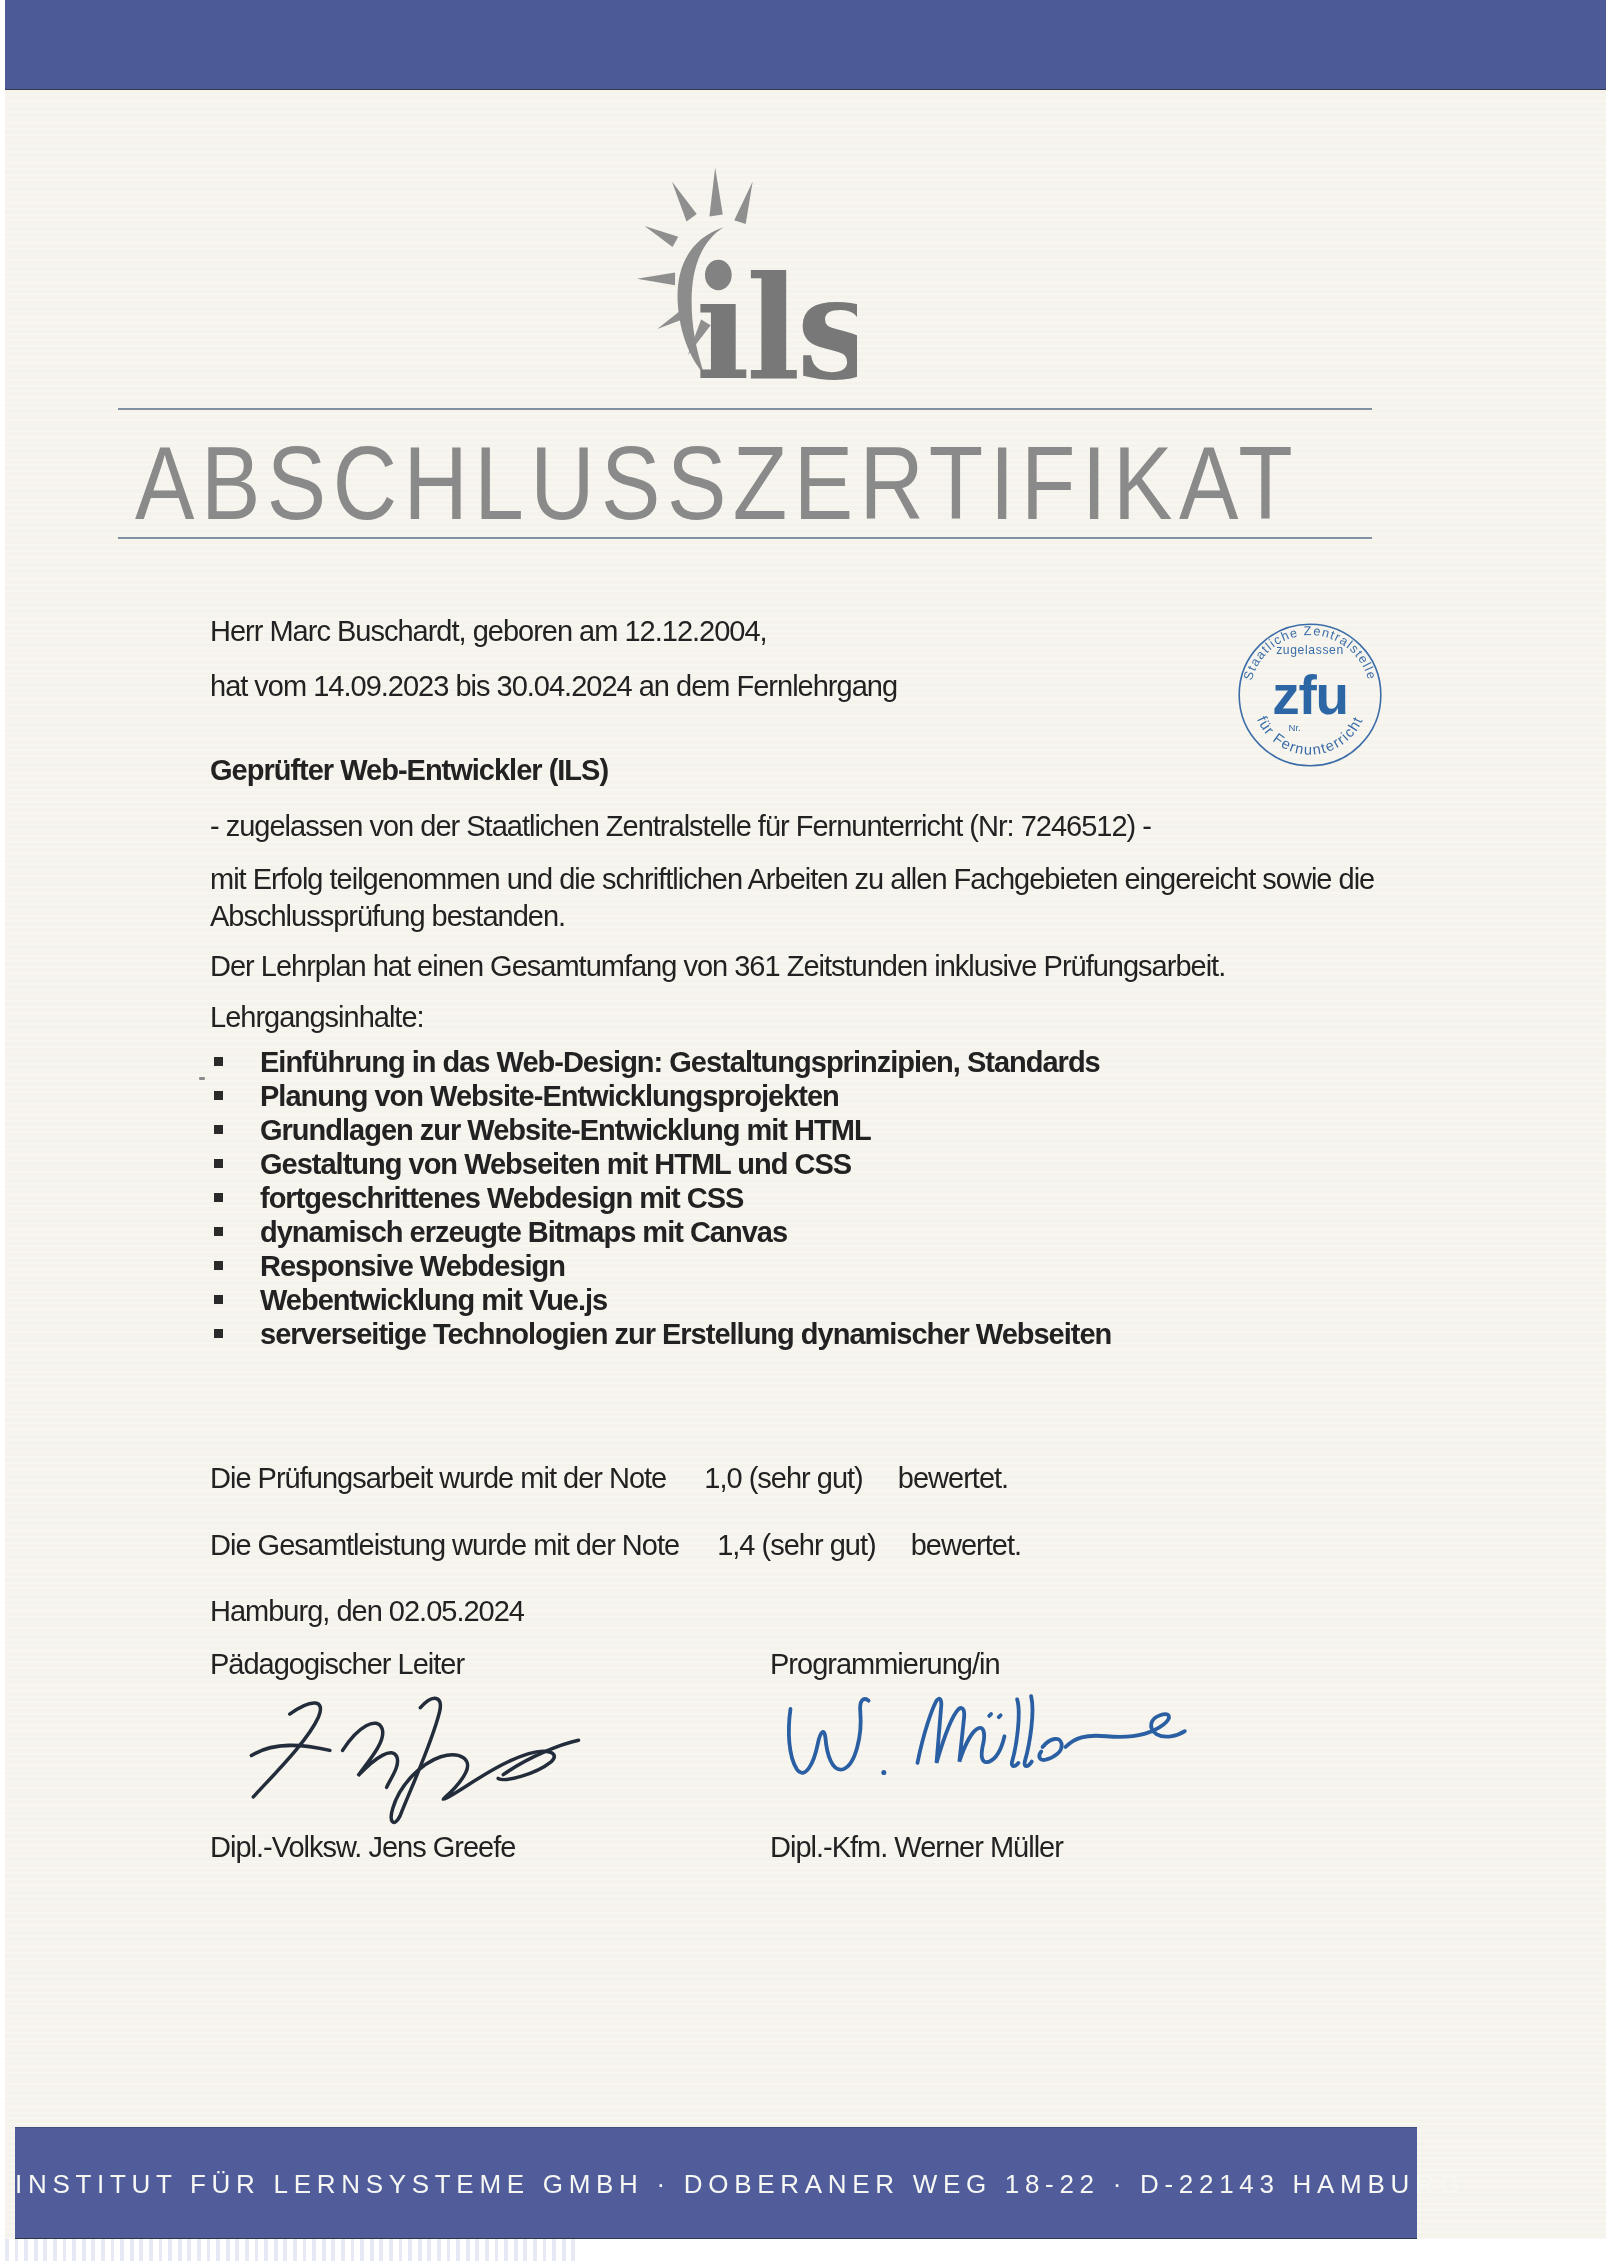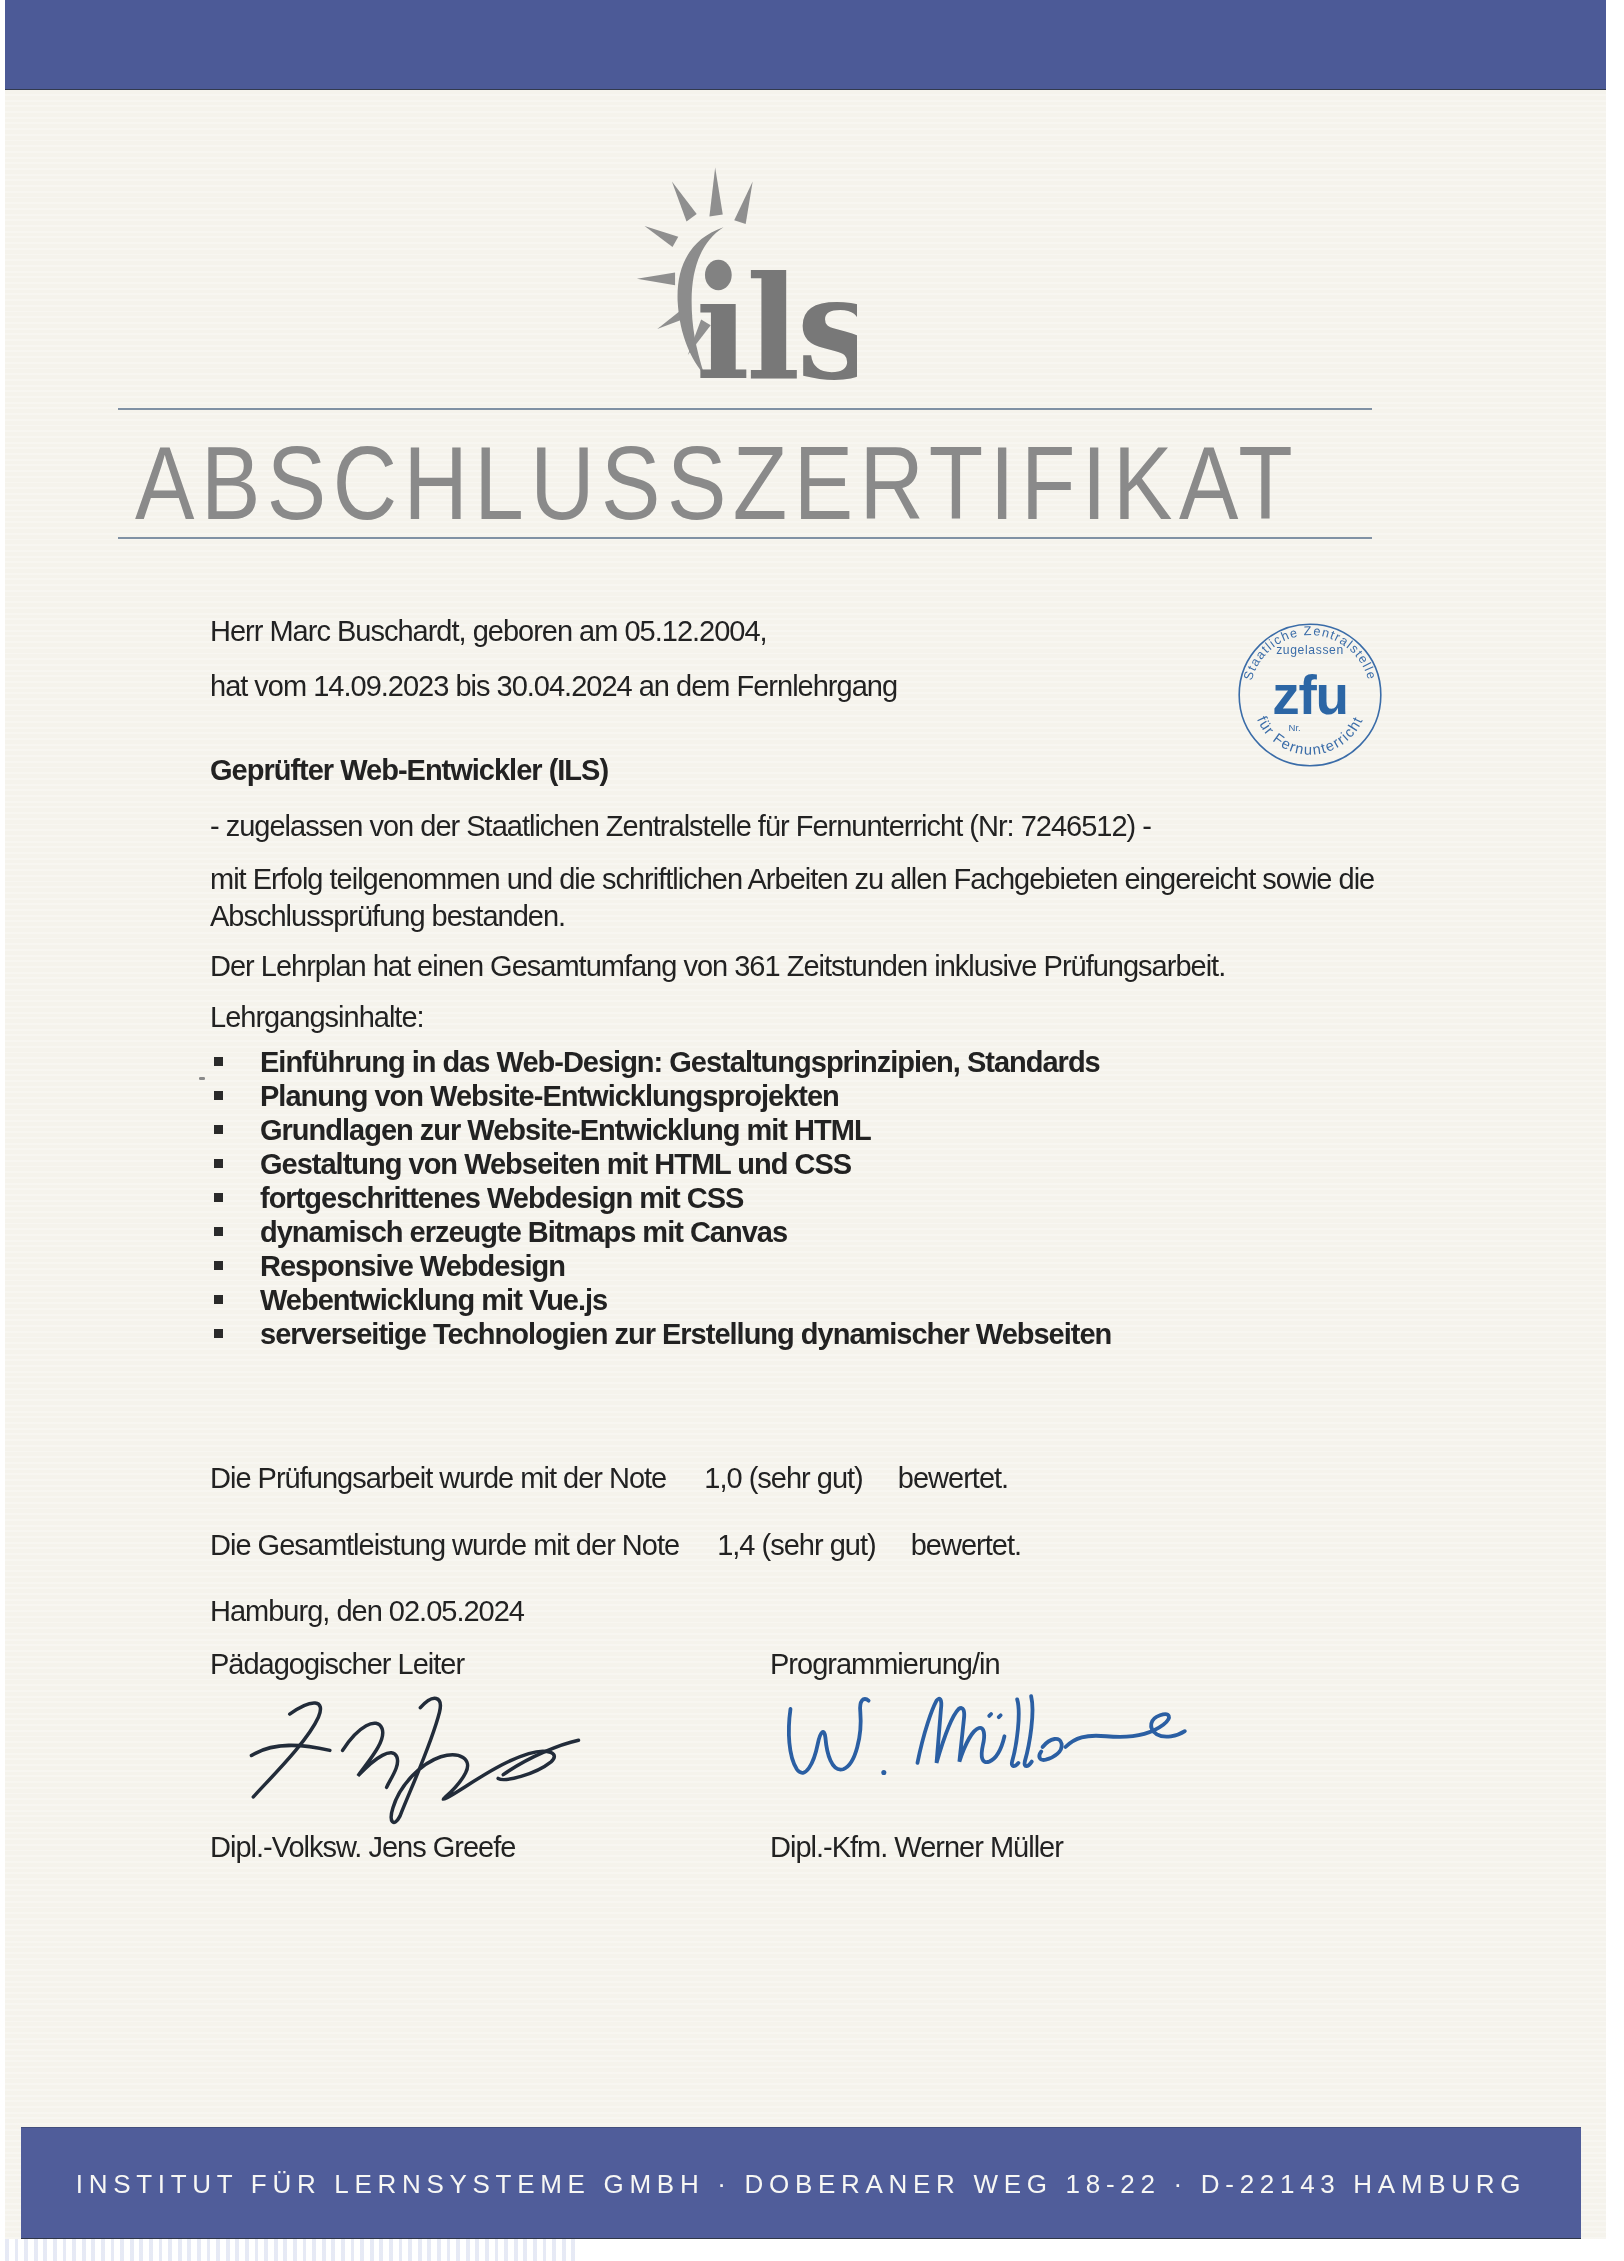--- a/index.html
+++ b/index.html
@@ -3,22 +3,22 @@
 <meta charset="utf-8">
 <style>
   html,body{margin:0;padding:0;background:#ffffff;}
   .page{position:relative;width:1625px;height:2261px;background:#ffffff;overflow:hidden;
         font-family:"Liberation Sans",sans-serif;color:#1f1f1f;}
   .sheet{position:absolute;left:5.1px;top:0;width:1601px;height:2239px;background:#f5f3ec;}
   .sheet:after{content:"";position:absolute;inset:0;
         background:repeating-linear-gradient(0deg, rgba(255,255,255,.25) 0 1.9px, rgba(0,0,0,0) 1.9px 5.7px);}
   .band-top{position:absolute;left:5.1px;top:0;width:1601px;height:89px;background:#4c5a97;
         border-bottom:1.9px solid #323a4e;}
-  .band-bottom{position:absolute;left:21px;top:2127px;width:1532px;height:110px;background:#505d9a;
-        border-top:1.3px solid #424e7d;border-bottom:1.9px solid #2f3646;padding-left:28px;}
+  .band-bottom{position:absolute;left:15px;top:2127px;width:1402px;height:110px;background:#505d9a;
+        border-top:1.3px solid #424e7d;border-bottom:1.9px solid #2f3646;}
   .footer-text{position:absolute;left:0;top:41px;width:100%;text-align:center;
         color:#f7f7f4;font-size:26px;letter-spacing:5.7px;white-space:nowrap;}
   .streaks{position:absolute;left:5.1px;top:2239px;width:573px;height:22px;opacity:.35;
         background:repeating-linear-gradient(90deg,#b9c2e2 0 3.8px,#ffffff 3.8px 9.6px);}
   .rule{position:absolute;left:118px;width:1254px;height:1.9px;background:#8091a4;}
   .rule.r1{top:408px;} .rule.r2{top:537px;}
   .big-title{position:absolute;left:135px;top:431px;white-space:nowrap;
         font-size:104px;line-height:1;letter-spacing:7.6px;color:#8a8a8a;
         transform:scaleX(.856);transform-origin:0 0;font-weight:400;}
   .txt{position:absolute;left:210px;font-size:29px;letter-spacing:-1px;line-height:37px;white-space:nowrap;color:#222;}
@@ -59,21 +59,21 @@
     <path fill="#8c8c8c" d="M150,121 C95,140 76,185 78,237 C81,292 100,330 120,353
              C106,310 100,275 100,237 C100,180 118,142 150,121 Z"></path>
     <ellipse cx="142" cy="196" rx="21" ry="24" fill="#828282"></ellipse>
     <text class="logo-letters" x="106" y="358" font-size="225" letter-spacing="-6" fill="#787878">ıls</text>
   </svg>
 
   <div class="rule r1"></div>
   <div class="big-title">ABSCHLUSSZERTIFIKAT</div>
   <div class="rule r2"></div>
 
-  <div class="txt p1">Herr Marc Buschardt, geboren am 05.12.2004,</div>
+  <div class="txt p1">Herr Marc Buschardt, geboren am 12.12.2004,</div>
   <div class="txt p2">hat vom 14.09.2023 bis 30.04.2024 an dem Fernlehrgang</div>
   <div class="txt p3 bold">Geprüfter Web-Entwickler (ILS)</div>
 
   <svg style="position:absolute;left:1236px;top:621px;" width="148" height="148" viewBox="0 0 232 232">
     <defs>
       <path id="arcTop" d="M 25.1,139.8 A 94,94 0 1 1 207.1,139.8"></path>
       <path id="arcBottom" d="M 30.3,147.1 A 90,90 0 0 0 201.7,147.1"></path>
     </defs>
     <circle cx="116" cy="116" r="111" fill="none" stroke="#3a6ca8" stroke-width="2.5"></circle>
     <text font-size="20" letter-spacing="2" fill="#3a6ca8">

